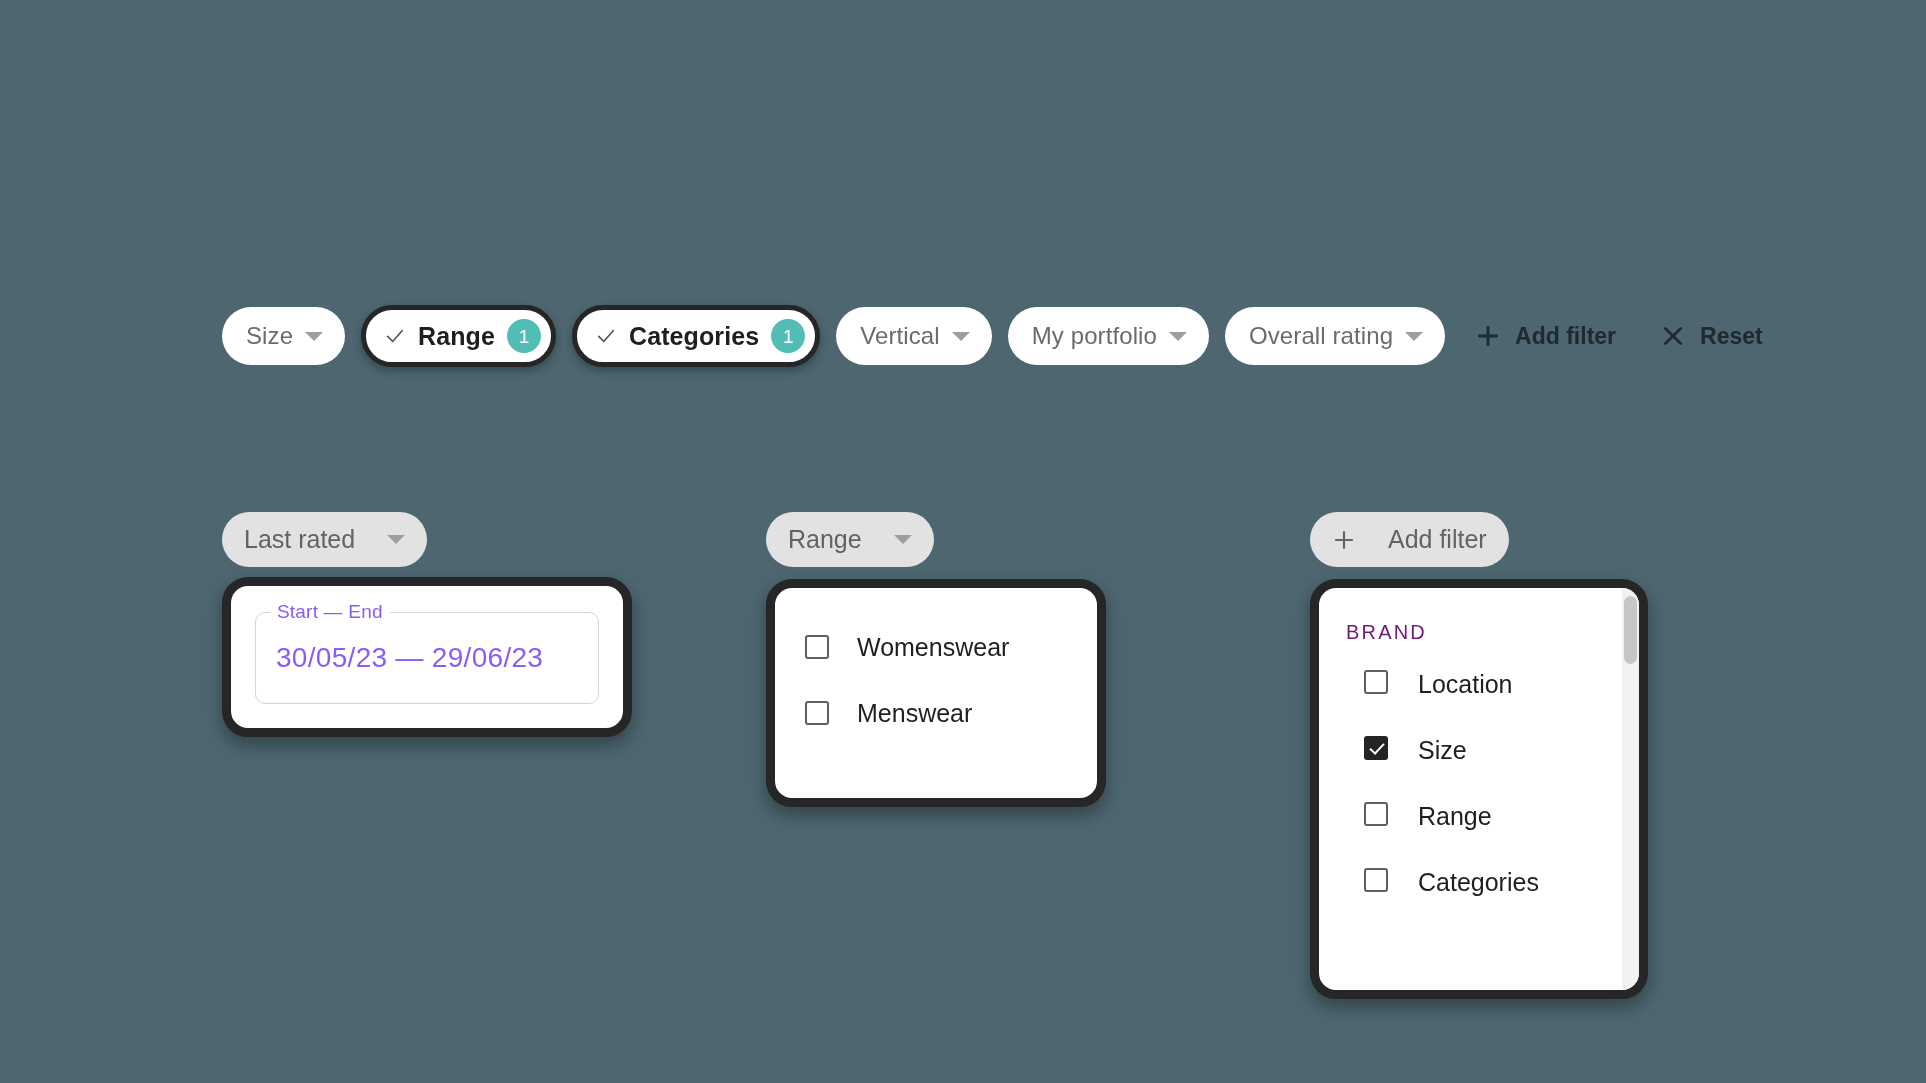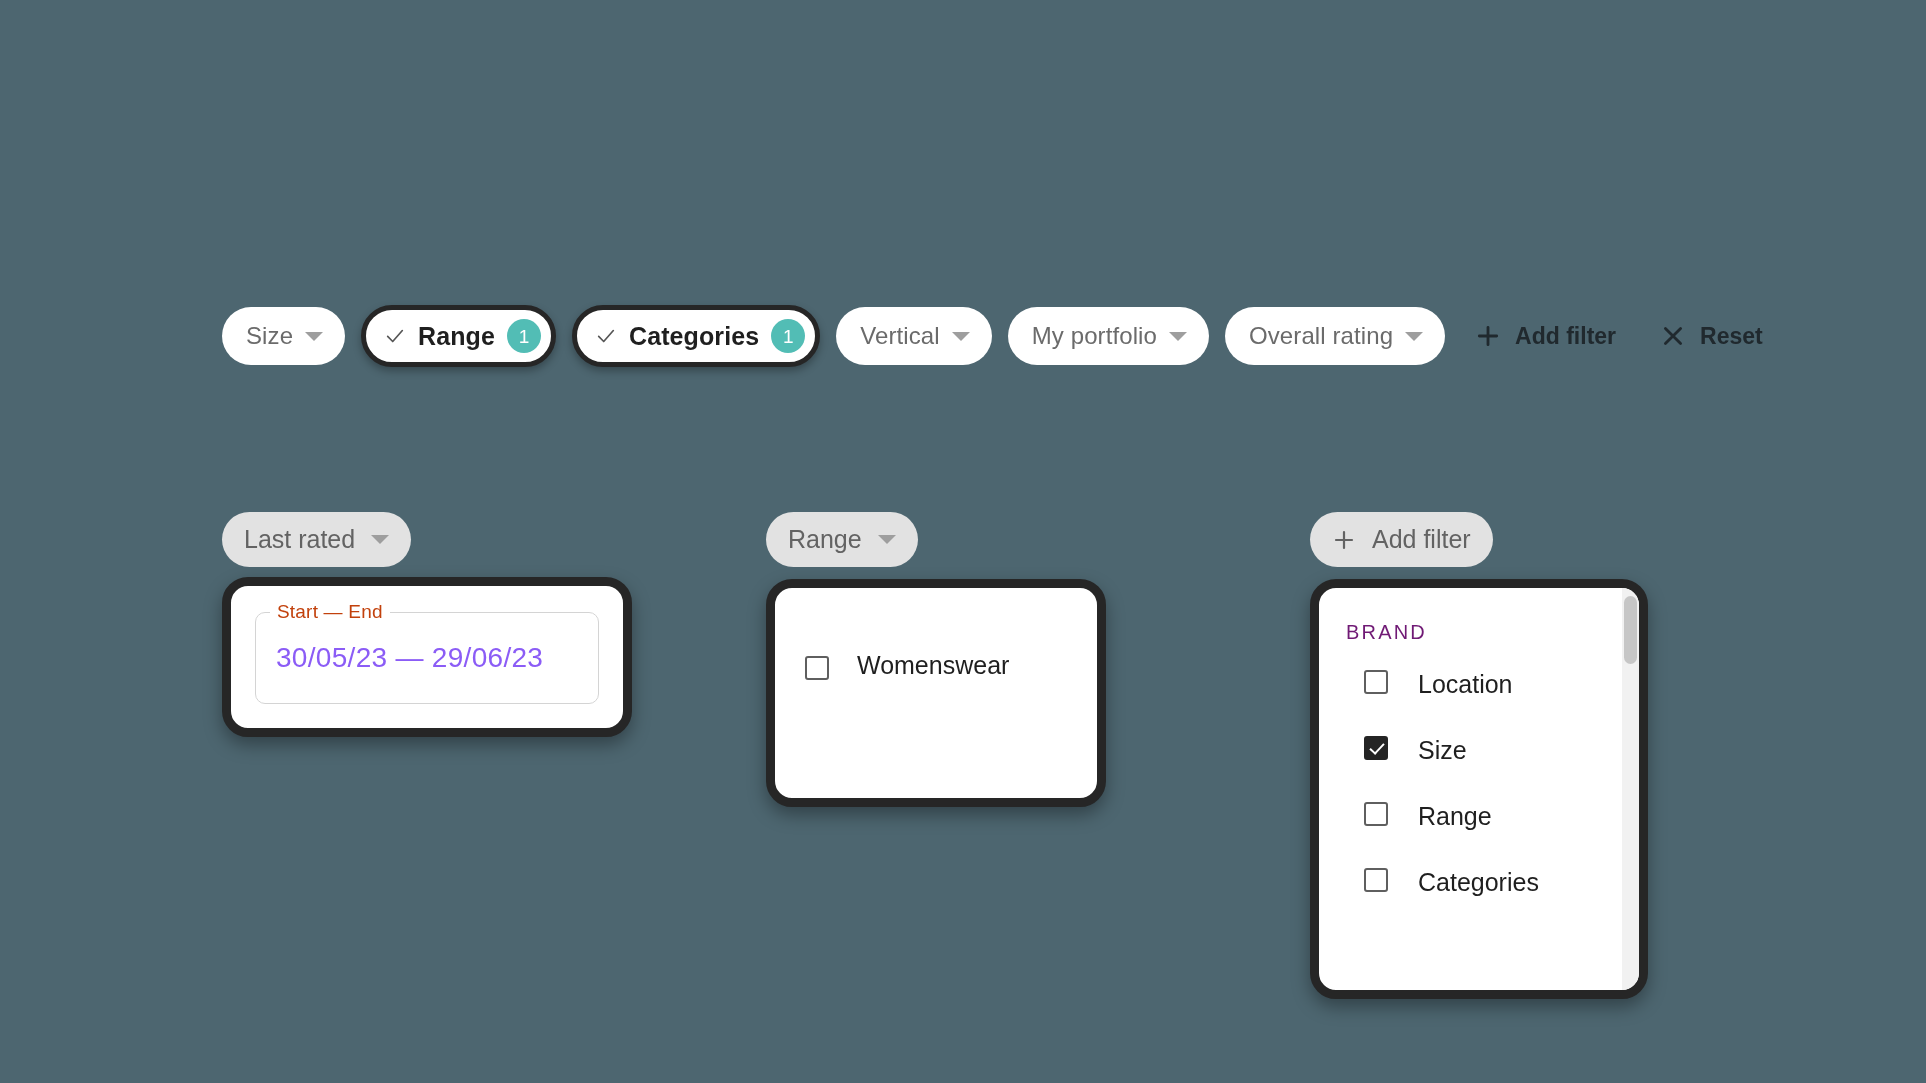--- a/index.html
+++ b/index.html
@@ -105,21 +105,21 @@
 
   
   .col { position: absolute; }
   .col-a { left: 222px; top: 512px; }
   .col-b { left: 766px; top: 512px; }
   .col-c { left: 1310px; top: 512px; }
 
   .gray-pill {
     display: inline-flex;
     align-items: center;
-    gap: 16px;
+    gap: 32px;
     height: 55px;
     box-sizing: border-box;
     background: #e2e2e2;
     border-radius: 28px;
     padding: 0 22px;
     white-space: nowrap;
   }
   .gray-pill .pill-label {
     font-size: 25px;
     color: #636363;
@@ -155,40 +155,40 @@
     align-items: center;
     padding: 0 20px;
   }
   .outlined-field .legend {
     position: absolute;
     top: -11px;
     left: 14px;
     background: #ffffff;
     padding: 0 7px;
     font-size: 19px;
-    color: #c2410c;
+    color: #8b5cf6;
     line-height: 1;
     letter-spacing: 0.2px;
   }
   .outlined-field .value {
     font-size: 28px;
     color: #8b5cf6;
     letter-spacing: 0.3px;
   }
 
   
   .panel-list {
     margin-top: 12px;
     width: 340px;
     height: 228px;
     padding: 26px 0 26px 0;
   }
   .opt-row {
     display: flex;
-    align-items: flex-end;
+    align-items: center;
     gap: 28px;
     height: 66px;
     padding-left: 30px;
   }
   .cbox {
     width: 24px;
     height: 24px;
     box-sizing: border-box;
     border: 2px solid #5f5f5f;
     border-radius: 3px;
@@ -340,20 +340,24 @@
 <div class="col col-b">
   <div class="gray-pill">
     <span class="pill-label">Range</span>
     <span class="caret"></span>
   </div>
 
   <div class="panel panel-list">
     <div class="opt-row">
       <span class="cbox"></span>
       <span class="opt-label">Womenswear</span>
+    </div>
+    <div class="opt-row">
+      <span class="cbox"></span>
+      <span class="opt-label">Menswear</span>
     </div>
   </div>
 </div>
 
 <div class="col col-c">
   <div class="gray-pill">
     <span class="plus">
       <svg viewBox="0 0 24 24" width="24" height="24">
           <path d="M12 4 V20 M4 12 H20" stroke="#636363" stroke-width="2.2" stroke-linecap="round"></path>
         </svg>

